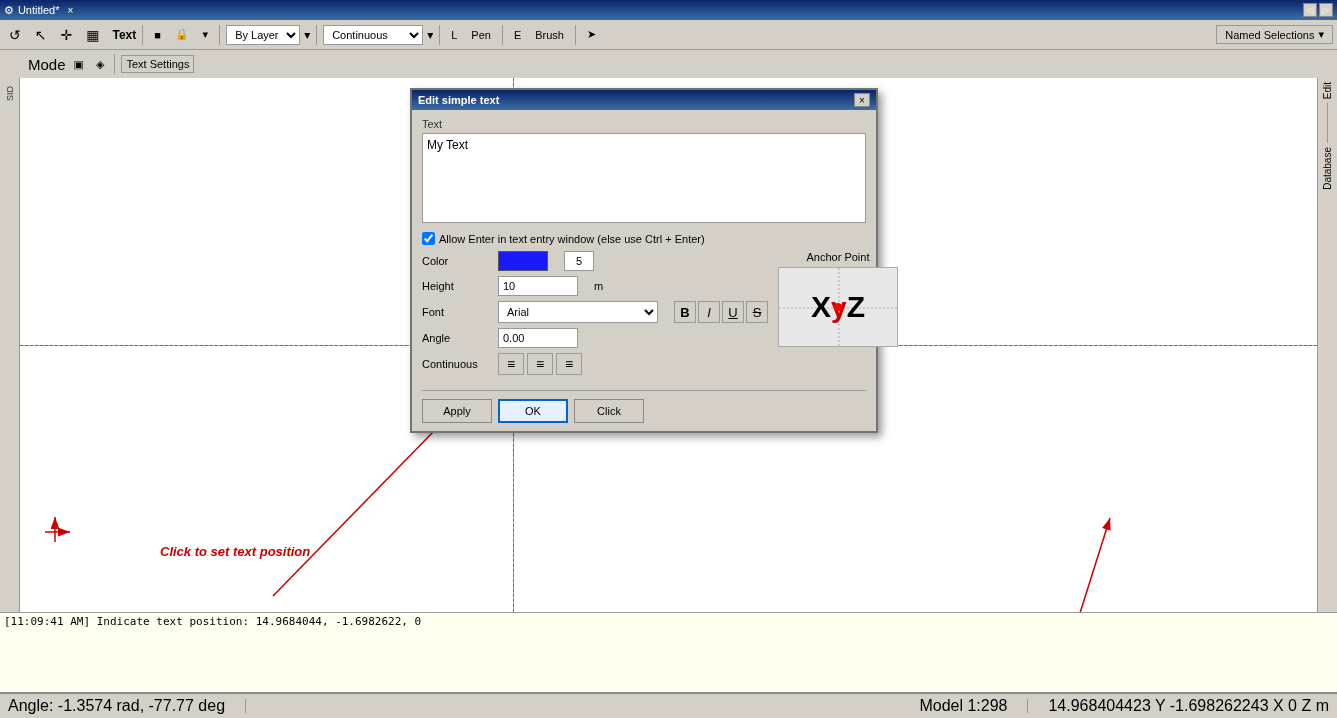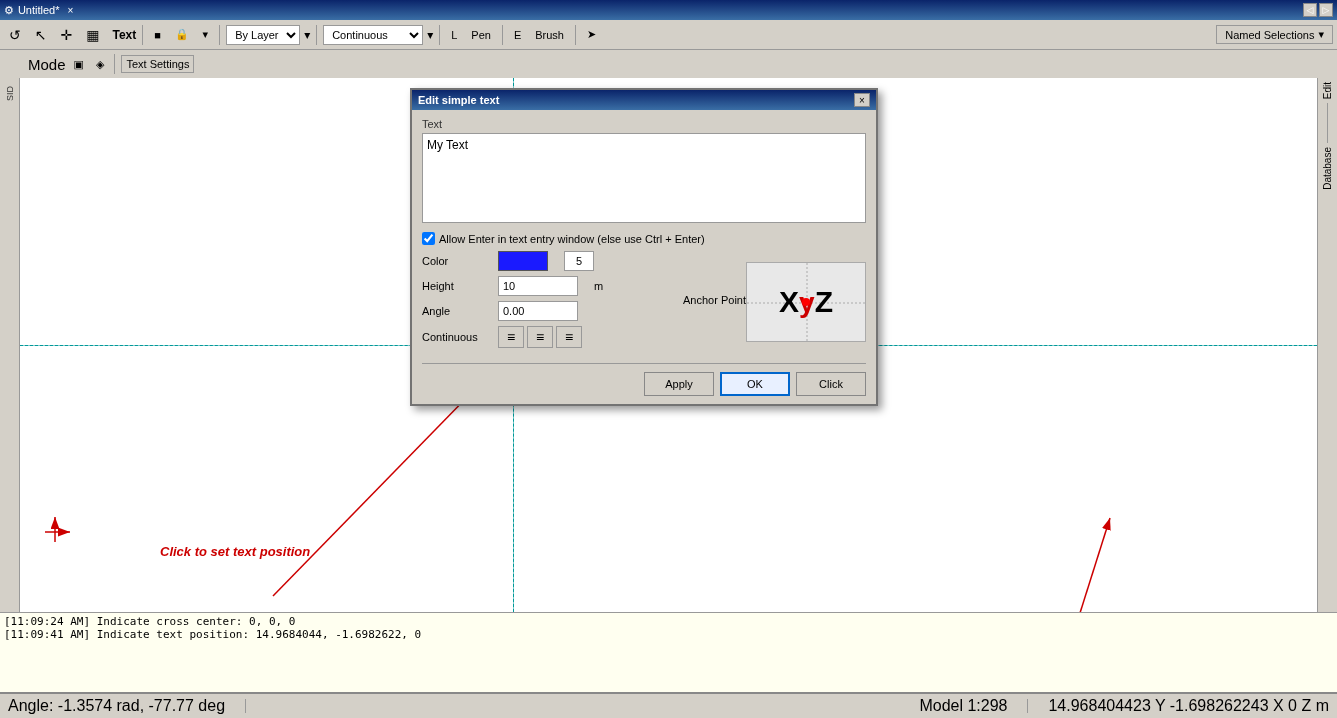--- a/index.html
+++ b/index.html
@@ -259,21 +259,20 @@
       border: 1px solid #999;
       background: #d4d0c8;
       cursor: pointer;
       display: flex; align-items: center; justify-content: center;
       font-size: 14px;
     }
 
     
     .dialog-buttons {
       display: flex;
-      justify-content: flex-end;
       gap: 6px;
       margin-top: 10px;
       padding-top: 8px;
       border-top: 1px solid #999;
     }
     .dlg-btn {
       width: 70px;
       height: 24px;
       border: 1px solid #888;
       background: #d4d0c8;
@@ -508,37 +507,57 @@
               <div class="color-btn"></div>
               <span class="color-num">5</span>
             </div>
 
             <div class="prop-row">
               <span class="prop-label">Height</span>
               <input class="prop-input" type="text" value="10" style="">
               <span class="prop-unit">m</span>
             </div>
 
+            <div class="prop-row">
+              <span class="prop-label">Font</span>
+              <select class="font-combo">
+                <option>Arial</option>
+              </select>
+              <div class="font-style-btns">
+                <button class="font-style-btn">
+                    <b>B</b>
+                  </button>
+                <button class="font-style-btn">
+                    <i>I</i>
+                  </button>
+                <button class="font-style-btn">
+                    <u>U</u>
+                  </button>
+                <button class="font-style-btn">
+                    <s>S</s>
+                  </button>
+              </div>
+            </div>
 
             <div class="prop-row">
               <span class="prop-label">Angle</span>
               <input class="angle-input" type="text" value="0.00" style="">
             </div>
 
             <div class="prop-row">
               <span class="prop-label">Continuous</span>
               <div class="align-btns">
                 <button class="align-btn">≡</button>
                 <button class="align-btn">≡</button>
                 <button class="align-btn">≡</button>
               </div>
             </div>
           </div>
 
-          <div style="display:flex; flex-direction:row; align-items:center;">
+          <div style="display:flex; flex-direction:column; align-items:center;">
             <span class="anchor-label" style="font-size:11px; margin-bottom:4px;">Anchor Point</span>
             <div class="anchor-preview" style="width:120px; height:80px; position:relative; background:#e8e8e8; border:1px solid #aaa;">
 
               <svg width="120" height="80" xmlns="http://www.w3.org/2000/svg" style="position:absolute;top:0;left:0;">
                 <line x1="0" y1="40" x2="120" y2="40" stroke="#aaa" stroke-dasharray="2,2" stroke-width="1"></line>
                 <line x1="60" y1="0" x2="60" y2="80" stroke="#aaa" stroke-dasharray="2,2" stroke-width="1"></line>
               </svg>
               <span style="font-family:Arial,sans-serif; font-size:30px; font-weight:900; z-index:1; position:relative; color:black; line-height:1;">X<span style="color:#cc0000;font-size:28px;">y</span>Z</span>
 
               <div style="position:absolute; left:50%; top:50%; width:8px; height:8px; background:red; border-radius:50%; transform:translate(-50%,-50%); z-index:2;"></div>
@@ -557,21 +576,20 @@
   </div>
 
   <div class="right-sidebar">
     <span style="font-size:10px; writing-mode:vertical-rl; transform:rotate(180deg); cursor:pointer;">Edit</span>
     <div style="width:1px; height:40px; background:#999;"></div>
     <span style="font-size:10px; writing-mode:vertical-rl; transform:rotate(180deg); cursor:pointer;">Database</span>
   </div>
 </div>
 
 <div class="console-area">
-  <div>[11:09:24 AM] Indicate cross center: 0, 0, 0</div>
   <div>[11:09:41 AM] Indicate text position: 14.9684044, -1.6982622, 0</div>
 </div>
 
 <div class="status-bar">
   <span>Angle: -1.3574 rad, -77.77 deg</span>
   <div class="status-separator"></div>
   <div style="flex:1;"></div>
   <span>Model  1:298</span>
   <div class="status-separator"></div>
   <span>14.968404423 Y  -1.698262243 X  0 Z  m</span>

